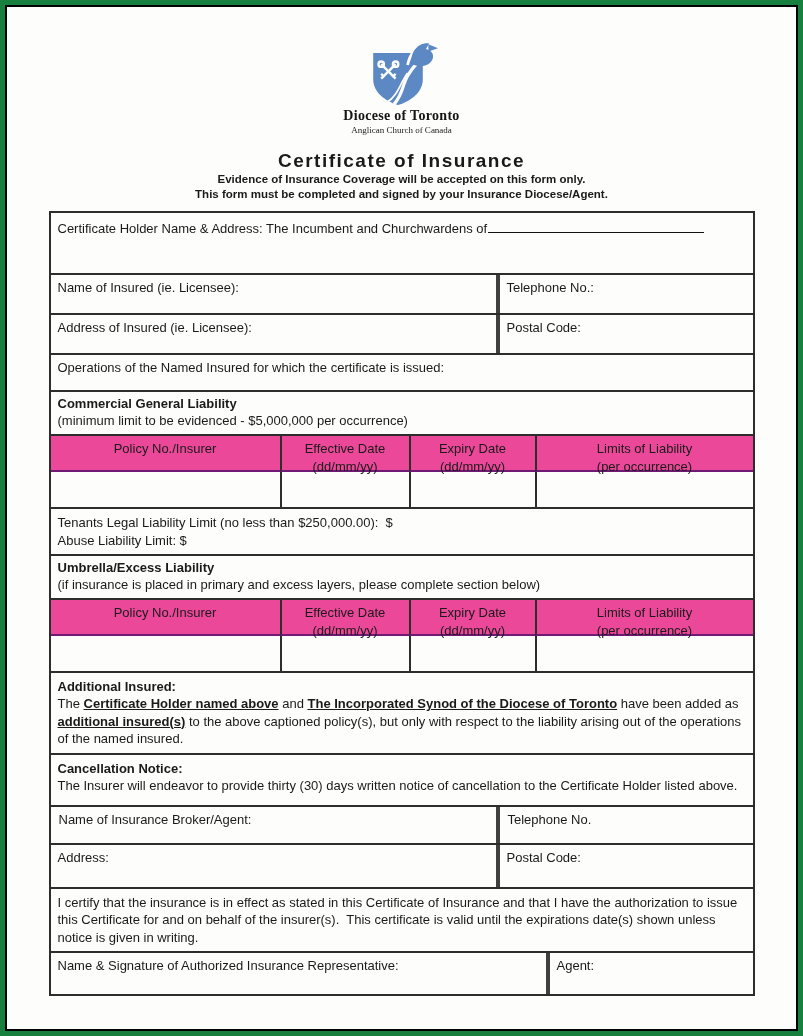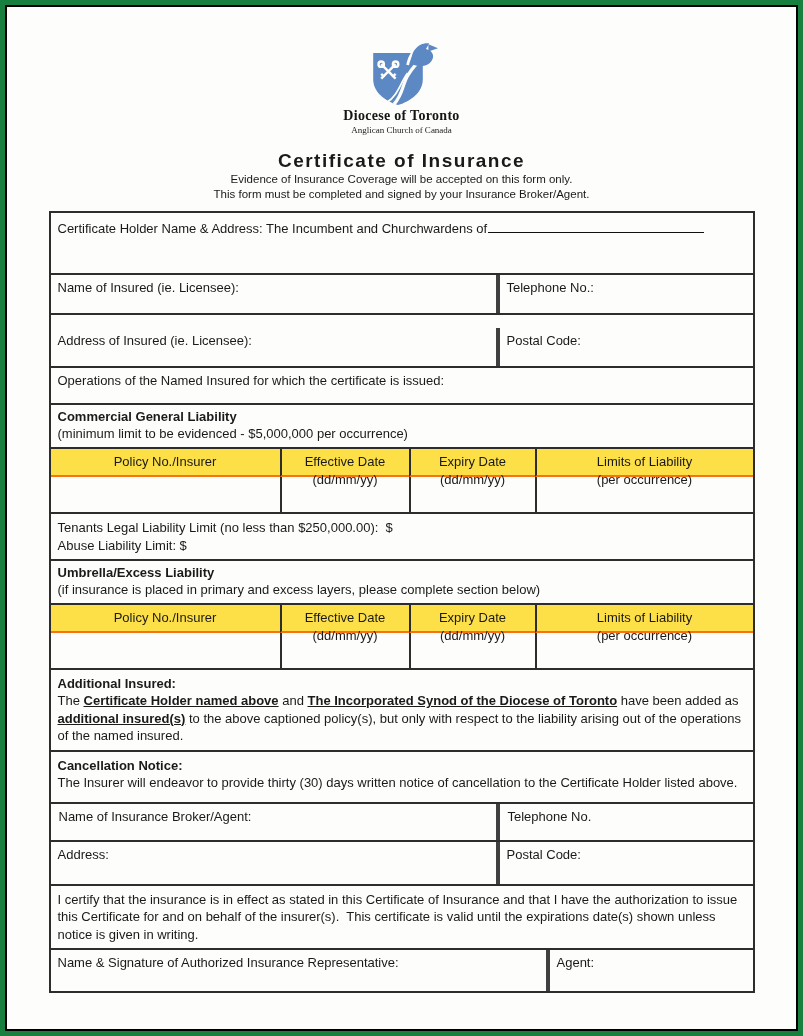--- a/index.html
+++ b/index.html
@@ -14,21 +14,21 @@
     padding-top:34px; overflow:hidden;
   }
   .header { text-align:center; }
   .logo-wrap { line-height:0; }
   .org-name {
     font-family:"Liberation Serif", serif; font-size:14px; font-weight:700;
     letter-spacing:0.3px; margin-top:3px; color:#151515;
   }
   .org-sub { font-family:"Liberation Serif", serif; font-size:9px; margin-top:1px; color:#222; }
   .doc-title { font-size:19px; font-weight:bold; letter-spacing:1.5px; margin-top:15px; }
-  .doc-sub { font-size:11.5px; font-weight:normal; line-height:15px;text-align:center; }
+  .doc-sub { font-size:11.5px; font-weight:bold; line-height:15px;text-align:center; }
 
   .form {
     width:706px; margin:9px auto 0; box-sizing:border-box;
     border:2px solid #2d2d2d; font-size:13px;
   }
   .row { box-sizing:border-box; border-top:2px solid #2d2d2d; display:flex; }
   .row:first-child { border-top:none; }
   .cell { box-sizing:border-box; padding:5px 7px; }
   .cell.right { border-left:4px solid #404040; flex:1; }
   .lw { width:445px; flex:0 0 445px; }
@@ -39,25 +39,25 @@
   .keep-ws { white-space:pre-wrap; }
   .para { line-height:17.5px; }
   .bu { font-weight:bold; text-decoration:underline; }
   .blank-line {
     display:inline-block; width:216px; border-bottom:1.5px solid #111;
     height:14px; vertical-align:baseline; margin-left:1px;
   }
   .ptable { display:grid; grid-template-columns:229px 129px 126px 1fr; width:100%; }
   .ptable .pcell { box-sizing:border-box; text-align:center; padding-top:4px; line-height:18px; }
   .ptable .pcell + .pcell { border-left:2px solid #2d2d2d; }
-  .ptable.phead .pcell { background:#fde047; height:28px; border-bottom:2px solid #f97316; }
+  .ptable.phead .pcell { background:#ec4899; height:36px; border-bottom:2px solid #701a75; }
   .ptable.pbody .pcell { height:35px; }
   .h-r1 { height:60px; display:block; }
   .h-r2 { min-height:38px; }
-  .h-r3 { min-height:38px;margin-top:13px; }
+  .h-r3 { min-height:38px; }
   .h-r4 { min-height:37px; display:block; }
   .h-sec { min-height:38px; display:block; padding-top:3px; }
   .h-ten { min-height:43px; display:block; }
   .h-add { min-height:72px; display:block; }
   .h-can { min-height:52px; display:block; }
   .h-r14 { min-height:36px;padding-left:8px; }
   .h-r15 { min-height:42px; }
   .h-cert { min-height:57px; display:block; }
   .h-sig { min-height:41px; }
   .tcol { display:block; }
@@ -89,21 +89,21 @@
             <circle cx="42" cy="29" r="3.4"></circle>
             <line x1="38" y1="45" x2="42" y2="41"></line>
             <line x1="28" y1="45" x2="24" y2="41"></line>
           </g>
         </svg>
       </div>
       <div class="org-name">Diocese of Toronto</div>
       <div class="org-sub">Anglican Church of Canada</div>
       <div class="doc-title">Certificate of Insurance</div>
       <div class="doc-sub">Evidence of Insurance Coverage will be accepted on this form only.</div>
-      <div class="doc-sub">This form must be completed and signed by your Insurance Broker/Agent.</div>
+      <div class="doc-sub">This form must be completed and signed by your Insurance Diocese/Agent.</div>
     </div>
 
     <div class="form">
 
       <div class="row h-r1 cell">
         <span>Certificate Holder Name &amp; Address: The Incumbent and Churchwardens of</span><span class="blank-line"></span>
       </div>
 
       <div class="row">
         <div class="cell lw h-r2">

